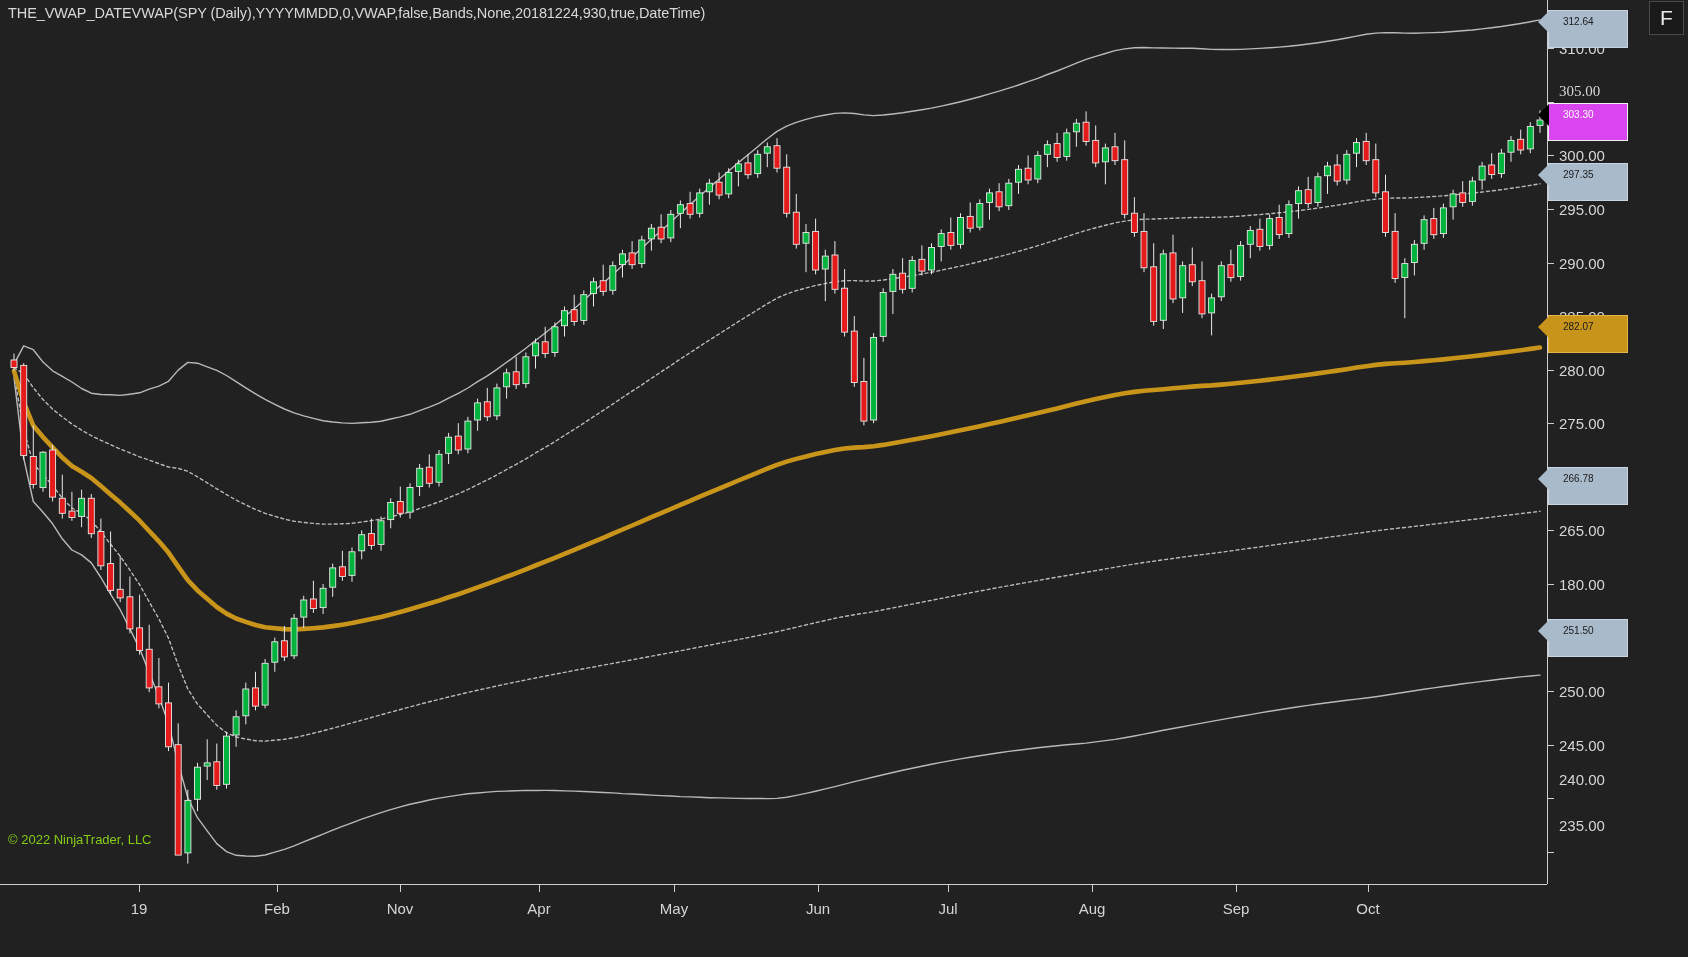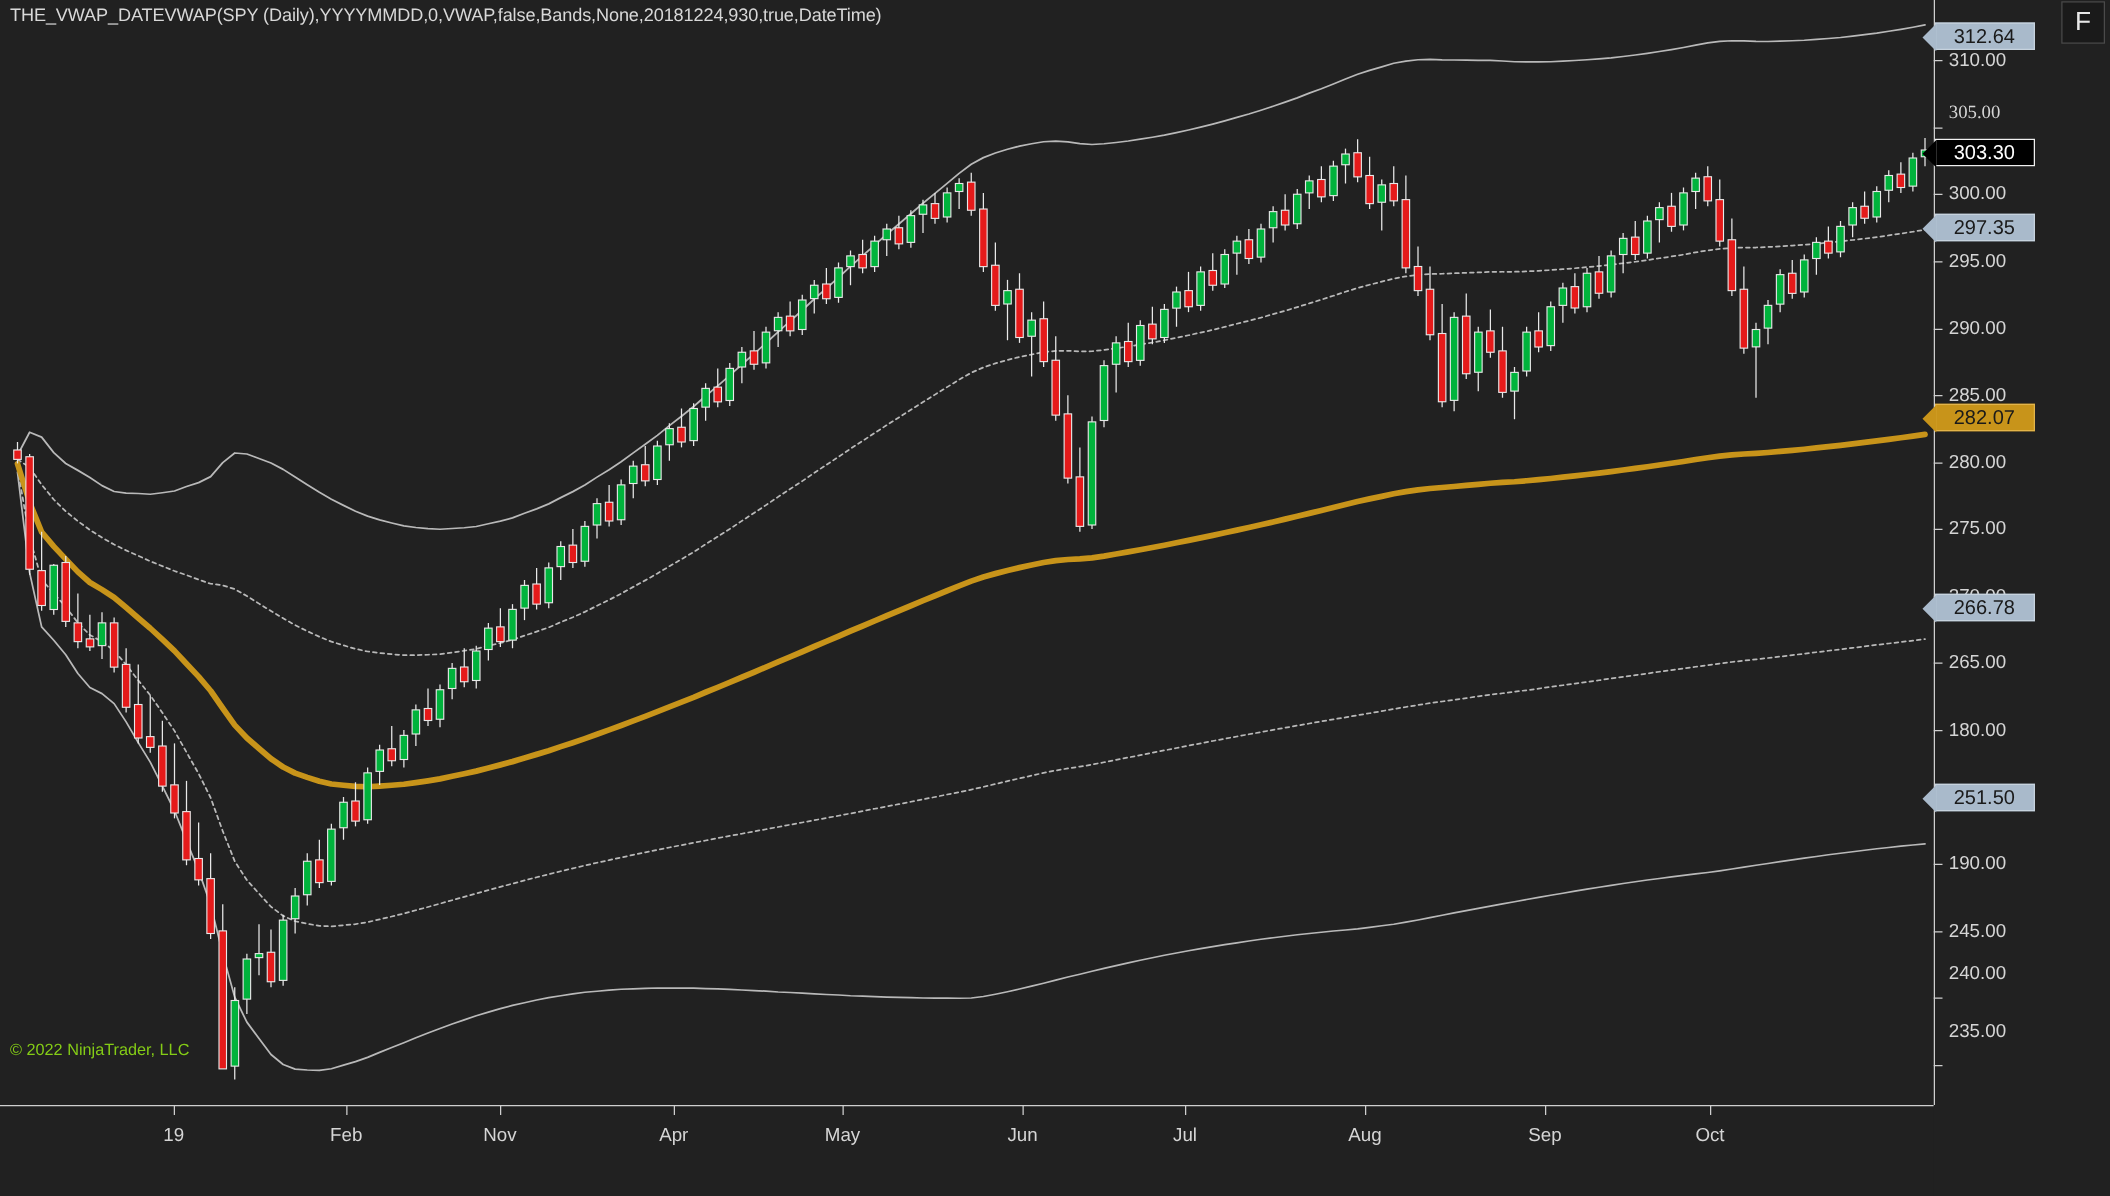--- a/index.html
+++ b/index.html
@@ -26,28 +26,28 @@
                transform:translateY(-50%);white-space:nowrap;}
 
   
   #date-axis{position:absolute;left:0;top:884px;width:1688px;height:73px;background:#212121;}
   #date-axis-line{position:absolute;left:0;top:0;width:1547px;height:1px;background:#cfcfcf;}
   .date-tick{position:absolute;top:0;width:1px;height:8px;background:#cfcfcf;}
   .date-label{position:absolute;top:16px;color:#d5d5d5;font-size:15px;
               transform:translateX(-50%);white-space:nowrap;}
 
   
-  .price-tag{position:absolute;height:22px;line-height:22px;font-size:16px;
+  .price-tag{position:absolute;height:38px;line-height:22px;font-size:10px;
              padding-left:14px;padding-right:6px;white-space:nowrap;
              transform:translateY(-50%);box-sizing:border-box;z-index:8;}
   .price-tag .tag-arrow{position:absolute;left:-11px;top:0;width:0;height:0;
              border-top:11px solid transparent;border-bottom:11px solid transparent;}
   .tag-band{background:#a9bacb;color:#1a1a1a;border:1px solid #c7d3de;}
   .tag-band .tag-arrow{border-right:11px solid #a9bacb;}
-  .tag-last{background:#000000;color:#fff;border:1px solid #f0f0f0;}
+  .tag-last{background:#d946ef;color:#fff;border:1px solid #f0f0f0;}
   .tag-last .tag-arrow{border-right:11px solid #000;}
   .tag-vwap{background:#c8941a;color:#1a1a1a;border:1px solid #e2b44a;}
   .tag-vwap .tag-arrow{border-right:11px solid #c8941a;}
 
   
   #f-button{position:absolute;right:4px;top:1px;width:33px;height:32px;background:#1a1a1a;
             border:1px solid #4a4a4a;color:#e8e8e8;font-size:21px;line-height:32px;
             text-align:center;z-index:12;cursor:pointer;}
 
   
@@ -405,21 +405,21 @@
   <div id="price-axis">
     <div id="price-axis-line"></div>
     <div id="price-ticks">
         <div class="price-tick" style="top: 851.855px;"></div>
         <div class="price-label" style="top: 825px;">235.00</div>
         <div class="price-tick" style="top: 798.279px;"></div>
         <div class="price-label" style="top: 779px;">240.00</div>
         <div class="price-tick" style="top: 744.703px;"></div>
         <div class="price-label" style="top: 744.703px;">245.00</div>
         <div class="price-tick" style="top: 691.127px;"></div>
-        <div class="price-label" style="top: 691.127px;">190.00</div>
+        <div class="price-label" style="top: 691.127px;">250.00</div>
         <div class="price-tick" style="top: 637.552px;"></div>
         <div class="price-label" style="top: 637.552px;">255.00</div>
         <div class="price-tick" style="top: 583.976px;"></div>
         <div class="price-label" style="top: 583.976px;">180.00</div>
         <div class="price-tick" style="top: 530.4px;"></div>
         <div class="price-label" style="top: 530.4px;">265.00</div>
         <div class="price-tick" style="top: 476.824px;"></div>
         <div class="price-label" style="top: 476.824px;">270.00</div>
         <div class="price-tick" style="top: 423.248px;"></div>
         <div class="price-label" style="top: 423.248px;">275.00</div>

